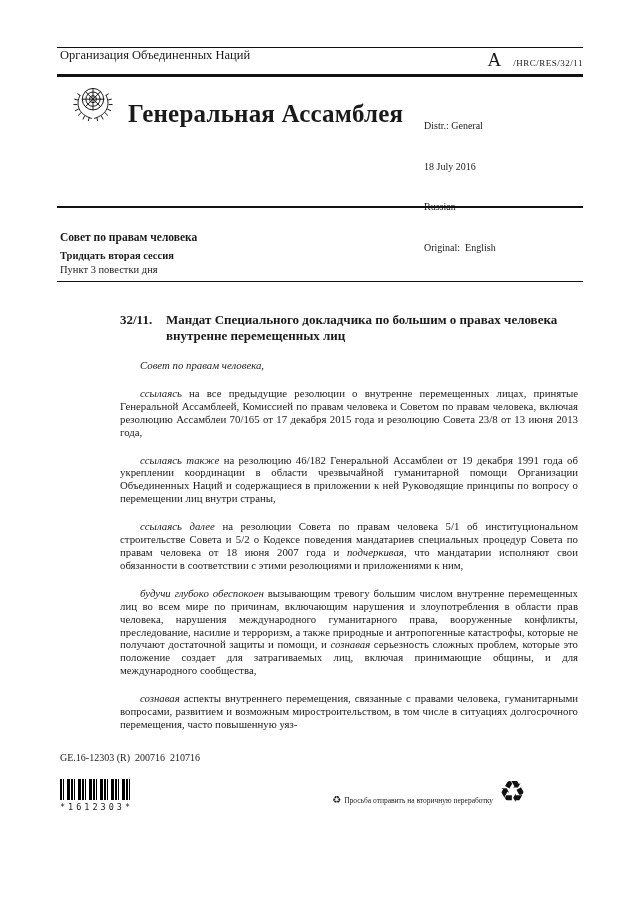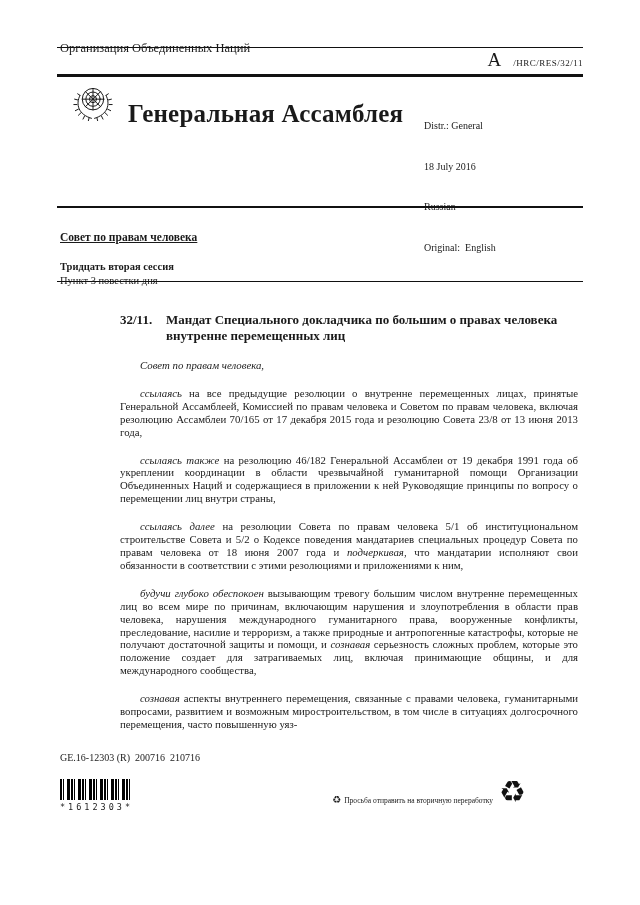--- a/index.html
+++ b/index.html
@@ -10,31 +10,31 @@
     font-family: "Liberation Serif", serif;
     color: #1a1a1a;
     overflow: hidden;
   }
   .rule { position: absolute; background: #111; }
   .rule-top   { left: 57px; top: 47px;  width: 526px; height: 1px; }
   .rule-thick { left: 57px; top: 74px;  width: 526px; height: 2.5px; }
   .rule-mid   { left: 57px; top: 206px; width: 526px; height: 2px; }
   .rule-thin  { left: 57px; top: 281px; width: 526px; height: 1px; }
 
-  .org-name { position: absolute; left: 60px; top: 41px; font-size: 12.5px; }
+  .org-name { position: absolute; left: 60px; top: 48px; font-size: 12.5px; }
   .doc-symbol { position: absolute; right: 57px; top: 49px; display: flex; align-items: baseline; }
   .sym-a { font-size: 19px; }
   .sym-rest { font-size: 9px; letter-spacing: 0.5px; margin-left: 12px; }
 
   .emblem { position: absolute; left: 70px; top: 80px; width: 46px; height: 46px; }
   .assembly { position: absolute; left: 128px; top: 100px; font-size: 25px; font-weight: bold; letter-spacing: 0.2px; }
   .distr { position: absolute; left: 424px; top: 92px; font-size: 10px; line-height: 13.5px; white-space: pre; }
 
   .session { position: absolute; left: 60px; top: 230px; font-size: 10.5px; line-height: 14px; }
-  .session .council { font-size: 11.5px; font-weight: bold; margin-bottom: 16px; text-decoration: underline; }
+  .session .council { font-size: 11.5px; font-weight: bold; margin-bottom: 5px; }
   .session .sess { font-weight: bold; }
 
   .body-block { position: absolute; left: 120px; top: 296px; width: 458px; }
   .doc-title { font-size: 14px; font-weight: bold; line-height: 17.5px; }
   .res-heading { display: flex; margin-top: 16px; font-size: 13px; font-weight: bold; line-height: 16px; }
   .res-num { width: 46px; flex: 0 0 46px; }
   .res-text { flex: 1; }
   .paras { margin-top: 14px; }
   .para {
     margin: 15px 0 5px 0;

